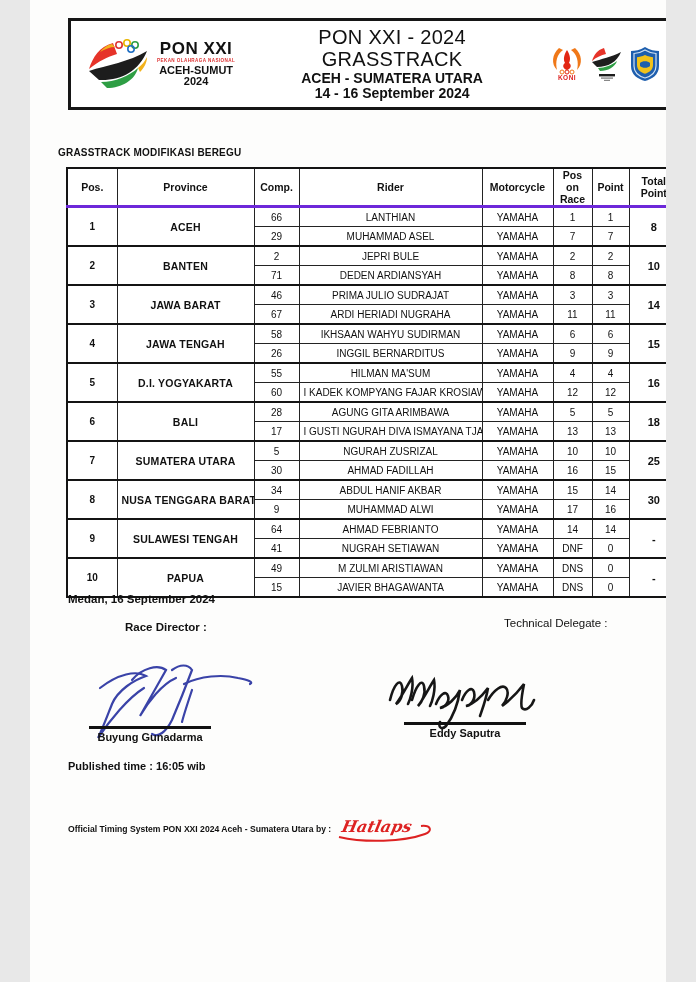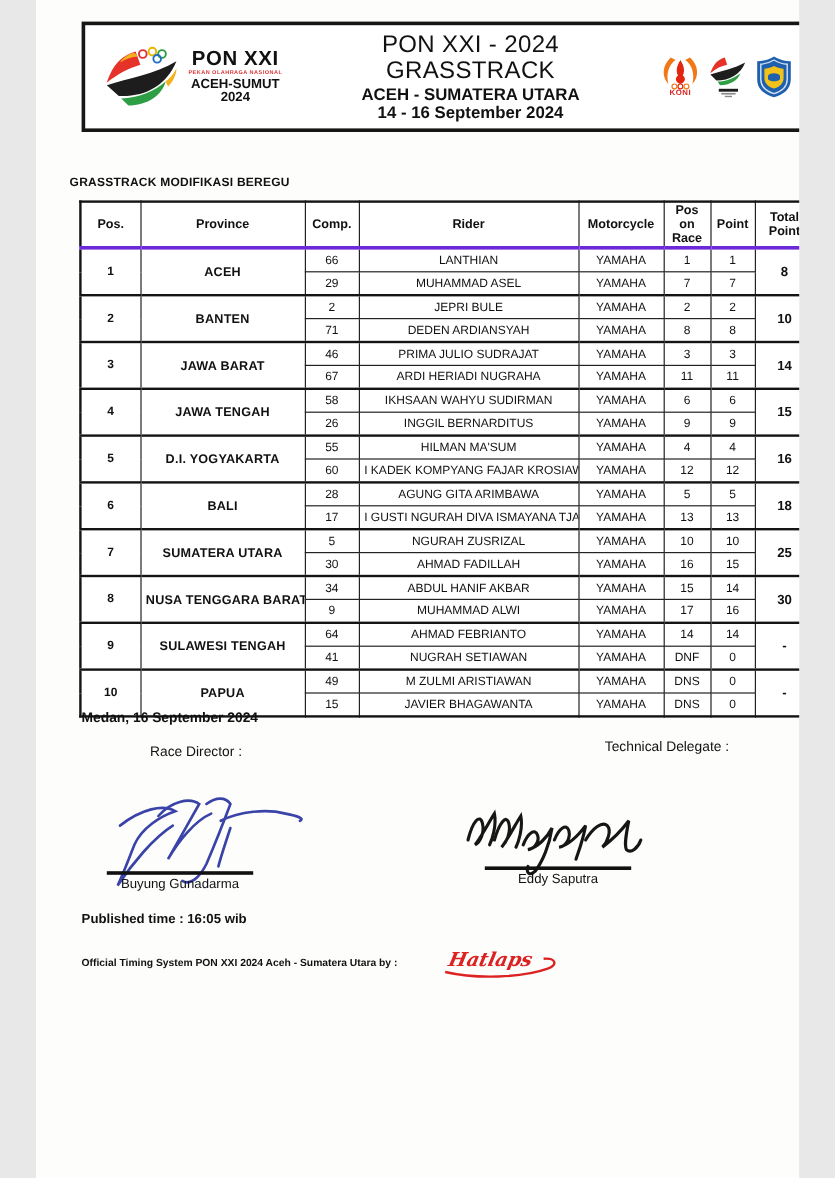--- a/index.html
+++ b/index.html
@@ -38,31 +38,31 @@
     overflow:hidden;white-space:nowrap;text-align:center;vertical-align:middle;
   }
   table.results thead th{height:31px;font-weight:700;font-size:10.5px;white-space:normal;line-height:1.15;border-bottom:3px solid #6d28d9;}
   tr.group-top td{border-top:2px solid #141414;}
   td.province-cell{text-align:left;font-weight:800;padding-left:9px;font-size:10.5px;letter-spacing:.2px;}
   td.rider-cell{text-align:left;padding-left:6px;}
   td.total-cell{font-weight:800;font-size:11px;}
   td.pos-cell{font-weight:700;}
   
   .medan{position:absolute;left:38px;top:593px;font-size:11.5px;font-weight:800;}
-  .rd-label{position:absolute;left:95px;top:621px;font-size:11.5px;font-weight:400;}
+  .rd-label{position:absolute;left:95px;top:621px;font-size:11.5px;font-weight:700;}
   .td-label{position:absolute;left:474px;top:617px;font-size:11.5px;font-weight:400;}
   .sig-blue{position:absolute;left:58px;top:650px;}
   .sig-black{position:absolute;left:352px;top:660px;}
   .sign-block{position:absolute;text-align:center;}
   .sign-left{left:45px;top:726px;width:150px;}
   .sign-right{left:360px;top:722px;width:150px;}
   .sig-line{height:3px;background:#111;width:122px;margin:0 auto 2px auto;}
-  .sig-name{font-size:11px;font-weight:400;}
+  .sig-name{font-size:11px;font-weight:700;}
   .published{position:absolute;left:38px;top:760px;font-size:11px;font-weight:800;}
-  .timing{position:absolute;left:38px;top:786px;display:flex;align-items:center;gap:32px;justify-content:center;}
+  .timing{position:absolute;left:38px;top:813px;display:flex;align-items:center;gap:0;justify-content:center;}
   .timing-label{font-size:8.6px;font-weight:800;}
   .hatlaps-svg text{font-family:"DejaVu Serif","Liberation Serif",serif;font-style:italic;font-weight:bold;}
 </style>
 </head>
 <body>
 
 <div class="page">
 
   <div class="banner">
     <div class="logo-left">

